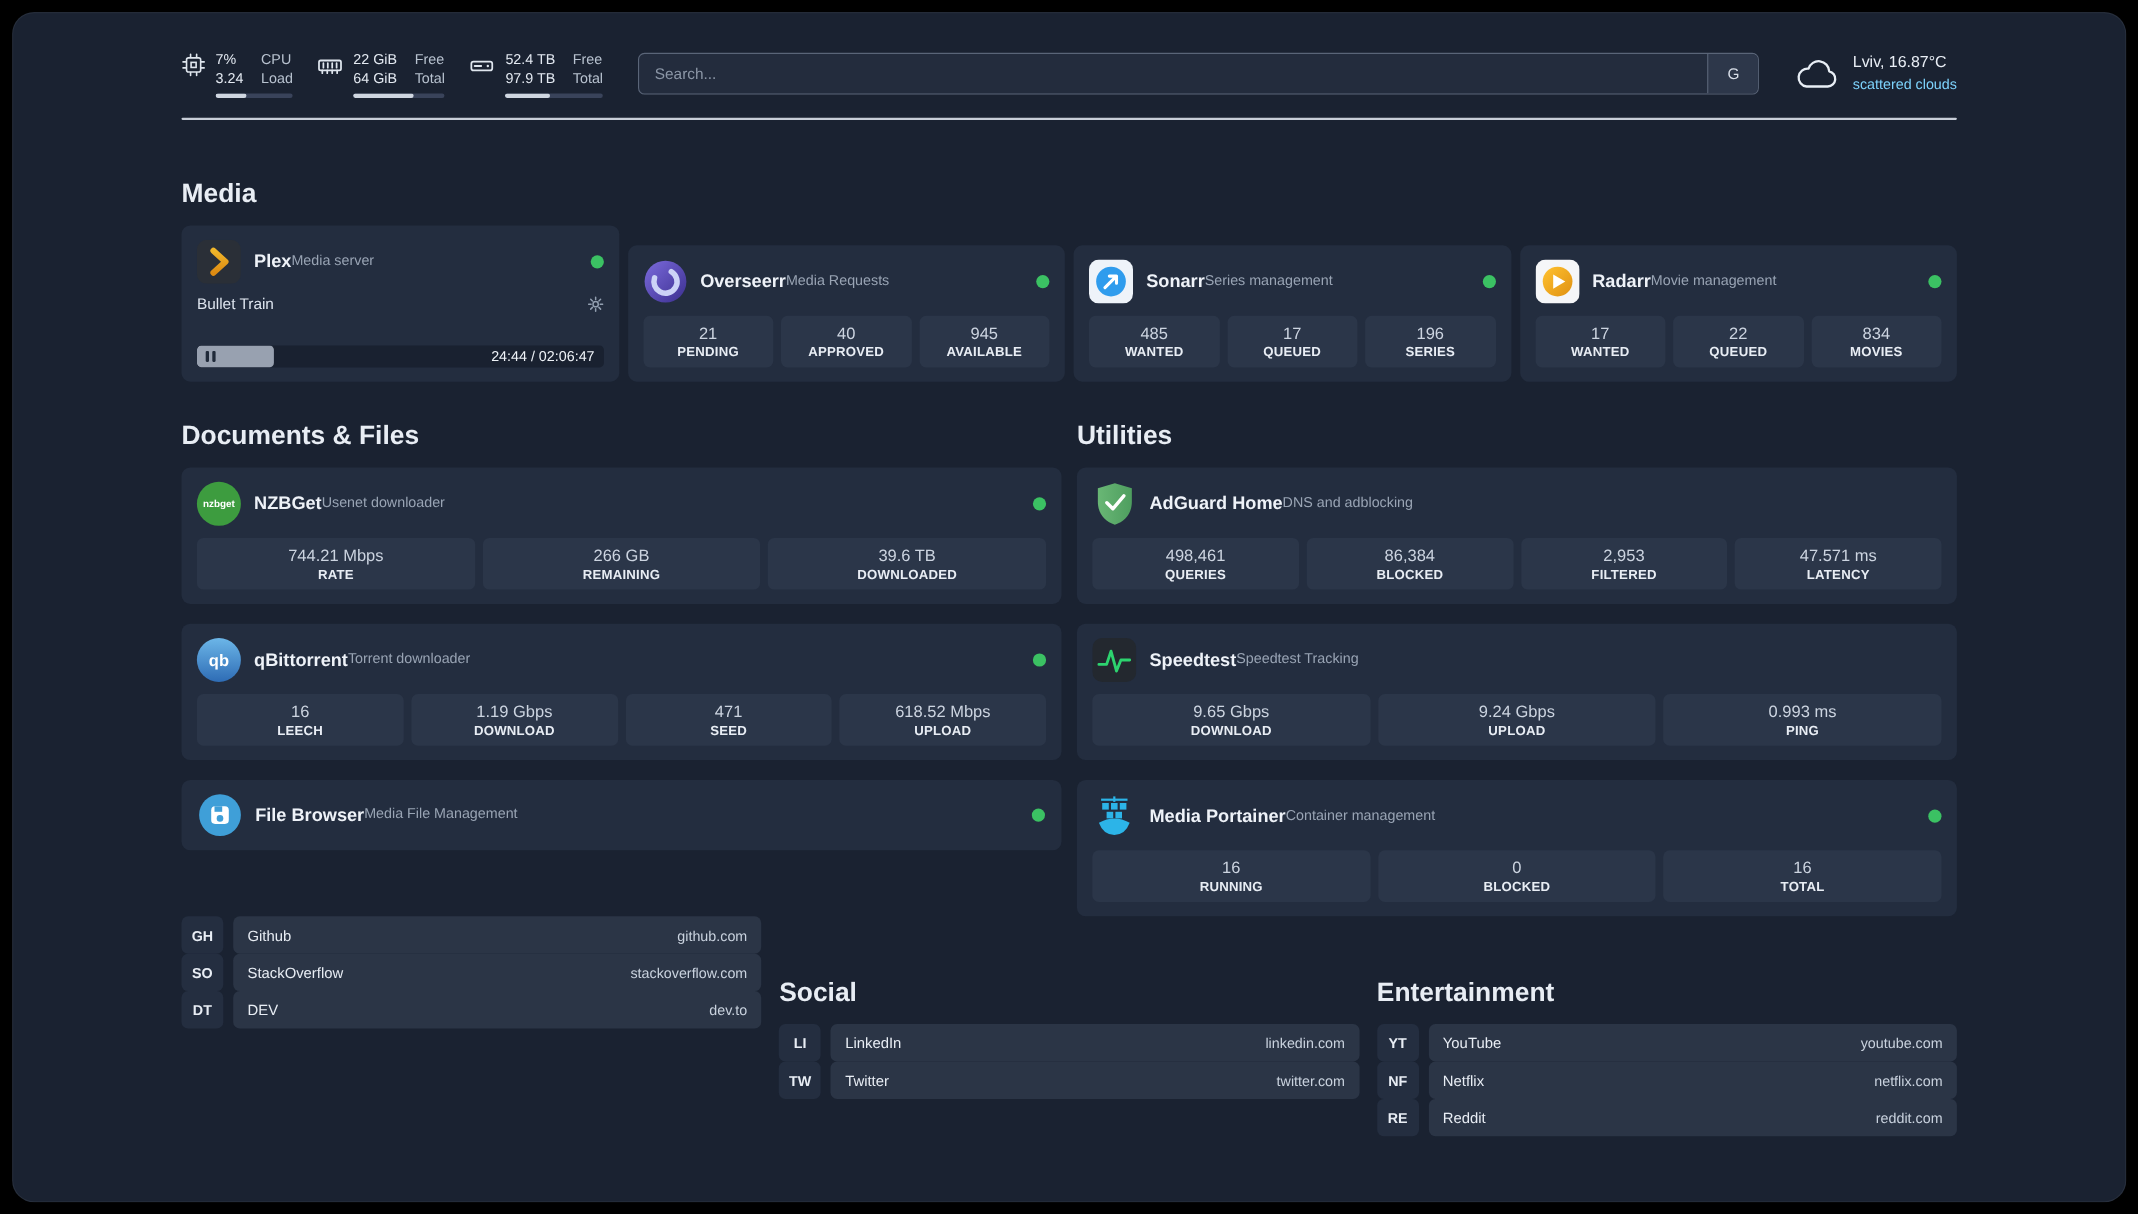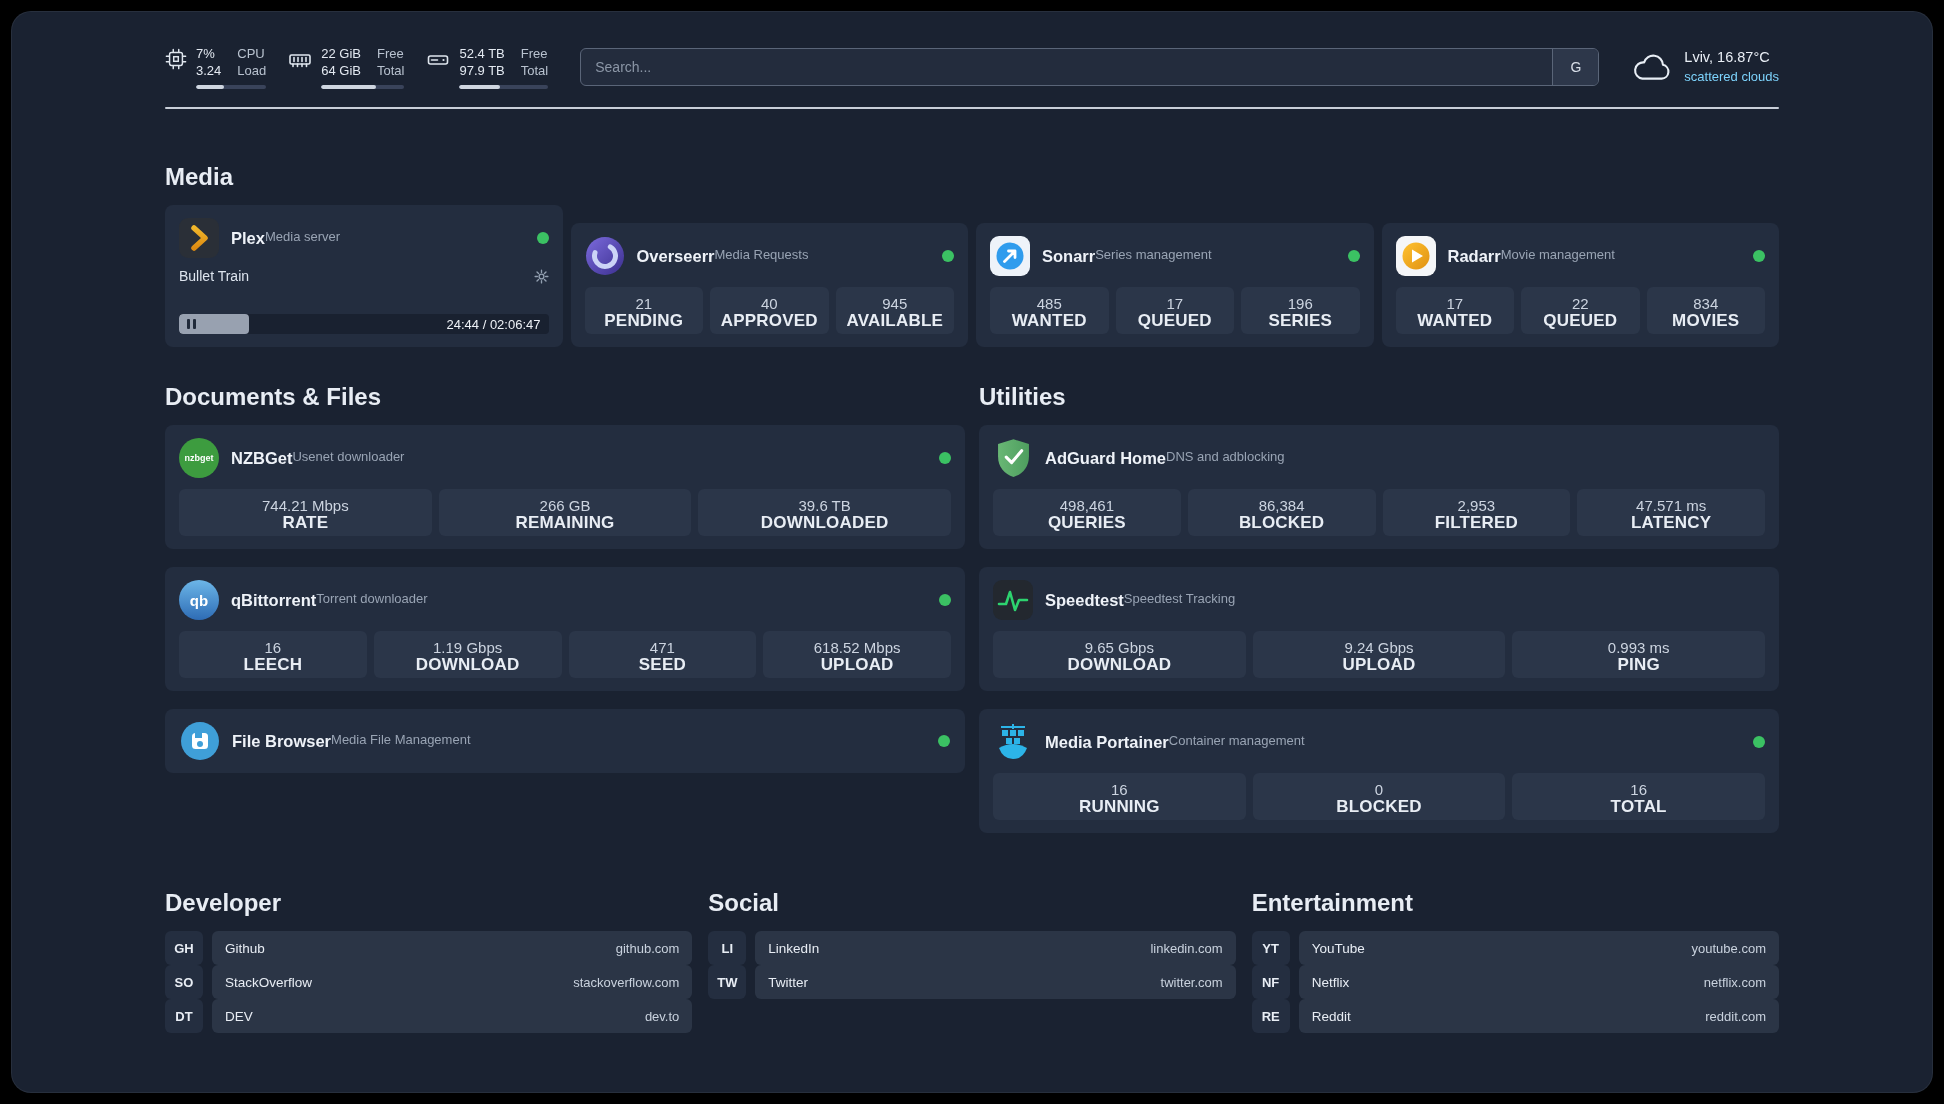--- a/index.html
+++ b/index.html
@@ -53,21 +53,21 @@
   .app-meta { display: flex; flex-direction: row; min-width: 0; }
   .app-name { font-size: 16.5px; font-weight: 600; color: #eef2f8; line-height: 21px; white-space: nowrap; }
   .app-sub { font-size: 13px; color: #99a4b4; line-height: 17px; white-space: nowrap; }
   .dot { width: 12px; height: 12px; border-radius: 50%; background: #3bc163; margin-left: auto; flex: none; }
 
   .stats { display: grid; gap: 7px; margin-top: auto; padding-top: 11px; }
   .stats.c3 { grid-template-columns: repeat(3, 1fr); }
   .stats.c4 { grid-template-columns: repeat(4, 1fr); }
   .stat { background: #2b3649; border-radius: 6px; text-align: center; padding: 7px 4px 6px; }
   .stat-v { font-size: 15px; color: #ccd4e0; line-height: 19px; white-space: nowrap; }
-  .stat-l { font-size: 17px; font-weight: 700; color: #e8edf4; line-height: 15px; letter-spacing: .2px; white-space: nowrap; }
+  .stat-l { font-size: 12px; font-weight: 700; color: #e8edf4; line-height: 15px; letter-spacing: .2px; white-space: nowrap; }
 
   
   .now-row { display: flex; align-items: center; justify-content: space-between; margin-top: 10px; gap: 44px; }
   .now-title { font-size: 14px; color: #dde4ee; }
   .gear { line-height: 0; cursor: pointer; }
   .ptrack { position: relative; margin-top: auto; height: 20px; border-radius: 4px; background: #192130; overflow: hidden; cursor: pointer; }
   .pfill { position: absolute; left: 0; top: 0; bottom: 0; background: #98a1b0; border-radius: 4px; }
   .pause { position: absolute; left: 8px; top: 50%; transform: translateY(-50%); display: flex; gap: 3px; }
   .pause i { display: block; width: 3px; height: 10px; background: #202a3a; border-radius: 1px; }
   .ptime { position: absolute; right: 8px; top: 50%; transform: translateY(-50%); font-size: 13px; color: #eef2f7; white-space: nowrap; }
@@ -519,21 +519,20 @@
                 <div class="stat-v">16</div>
                 <div class="stat-l">TOTAL</div>
               </div>
         </div>
       </div>
     </div>
   </div>
 
   <div class="three-col">
     <div class="col">
-      <div class="sec-head">Developer</div>
       <div class="bm-row">
         <div class="bm-abbr">GH</div>
         <div class="bm-bar">
               <span class="bm-name">Github</span>
               <span class="bm-url">github.com</span>
             </div>
       </div>
       <div class="bm-row">
         <div class="bm-abbr">SO</div>
         <div class="bm-bar">

